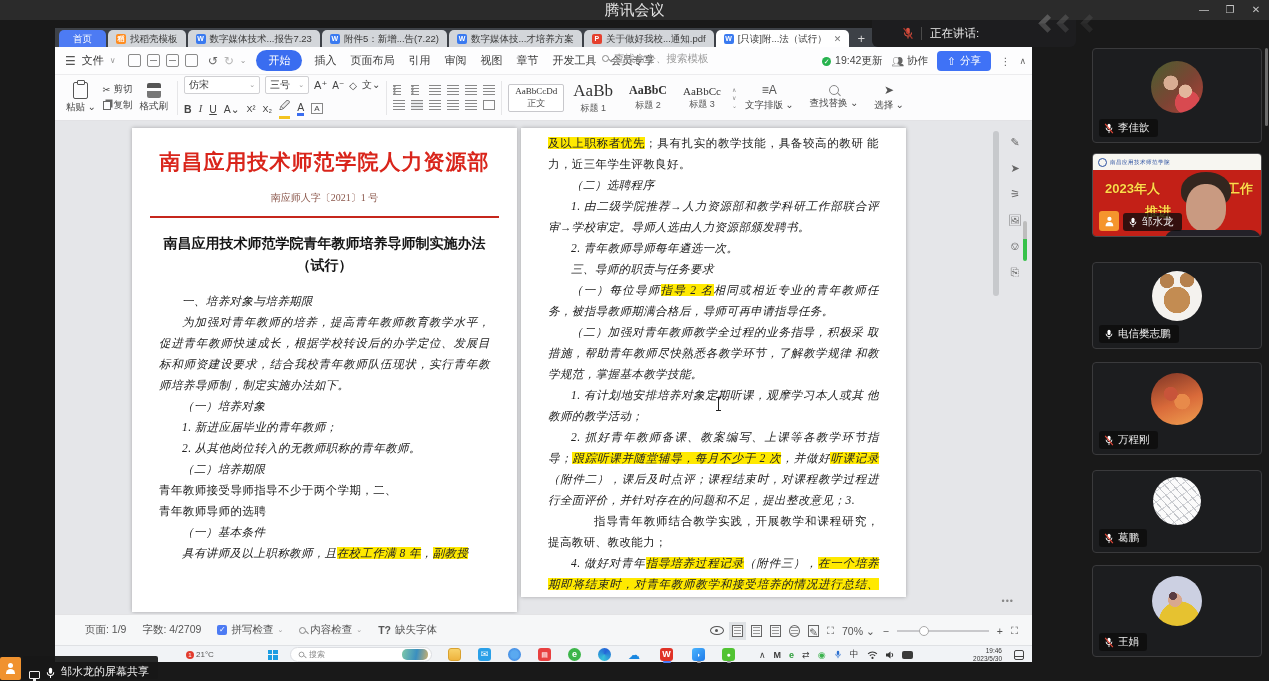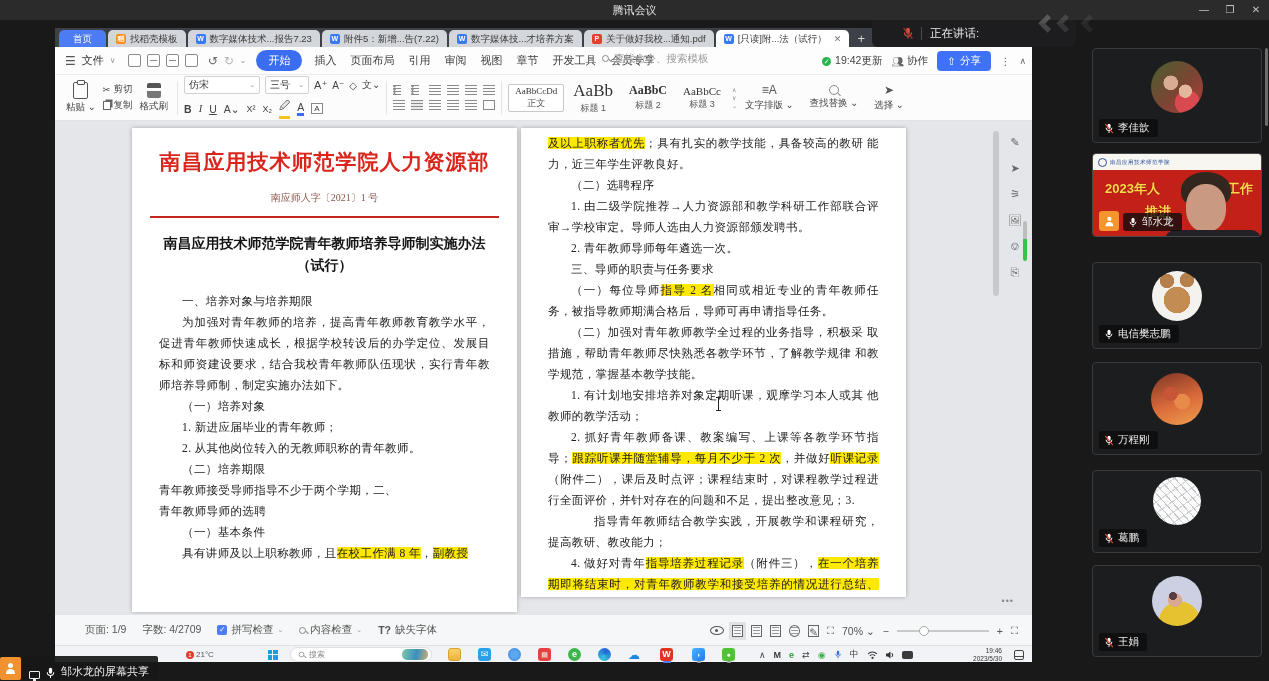--- a/index.html
+++ b/index.html
@@ -1,21 +1,21 @@
 <!DOCTYPE html>
 <html><head>
 <meta charset="utf-8">
 <style>
   * { box-sizing: border-box; margin: 0; padding: 0; }
   html,body { width:1269px; height:681px; overflow:hidden; background:#191919;
     font-family:"Liberation Sans","DejaVu Sans",sans-serif; position:relative; }
 
   
   #titlebar { position:absolute; left:0; top:0; width:1269px; height:20px; background:#2b2b2b; z-index:40; }
-  #titlebar .tb-title { position:absolute; left:0; right:0; top:0; text-align:center; font-size:11px; line-height:20px; color:#e3e3e3; }
+  #titlebar .tb-title { position:absolute; left:0; right:0; top:0; text-align:center; font-size:15px; line-height:20px; color:#e3e3e3; }
   .win-btn { position:absolute; top:0; width:26px; height:20px; text-align:center; line-height:19px; font-size:10px; color:#c5c5c5; }
 
   
   #banner { position:absolute; left:872px; top:20px; width:204px; height:27px; background:#1d1d1f; border-radius:0 0 6px 6px; z-index:45; display:flex; align-items:center; }
   #banner .divider { width:1px; height:13px; background:#4a4a4a; margin:0 8px 0 7px; }
   #banner .lbl { color:#e8e8e8; font-size:11.5px; }
   #watermark { position:absolute; left:1035px; top:12px; width:80px; height:30px; z-index:46; opacity:.55; }
   .chev { position:absolute; width:13px; height:13px; border-left:5px solid #8a8a8a; border-bottom:5px solid #6f6f6f; transform:rotate(45deg); }
 
   
@@ -73,21 +73,21 @@
   .page { position:absolute; background:#fff; box-shadow:0 0 4px rgba(0,0,0,.28); overflow:hidden; }
   #pageL { left:77px; top:7px; width:385px; height:484px; }
   #pageR { left:466px; top:7px; width:385px; height:469px; }
   .red-title { margin-top:20px; text-align:center; color:#d9251b; font-weight:bold; font-size:21px; letter-spacing:1px; }
   .doc-num { text-align:center; color:#8a564a; font-size:10px; margin-top:15px; font-family:"Liberation Serif","DejaVu Serif",serif; }
   .red-rule { height:2px; background:#c6261c; margin:11px 18px 0; }
   .doc-title { margin-top:14px; text-align:center; font-weight:bold; font-size:14px; line-height:22px; padding:0 26px; color:#151515; }
   .body-text { margin-top:15px; padding:0 27px; font-family:"Liberation Serif","DejaVu Serif",serif; font-size:11.5px; line-height:21px; color:#222; text-align:justify; letter-spacing:.4px; }
   #pageR .body-text { margin-top:5px; }
   .body-text p { margin:0; }
-  .ind2 { text-indent:2em; } .ind4 { text-indent:4em; } .ind0 { text-indent:0; }
+  .ind2 { text-indent:2em;font-style:italic; } .ind4 { text-indent:4em; } .ind0 { text-indent:0; }
   .hl { background:#ffe900; }
   #doc-scroll { position:absolute; right:33px; top:10px; width:6px; height:165px; background:#c7c9cc; border-radius:3px; }
   #toolstrip { position:absolute; right:8px; top:16px; width:18px; display:flex; flex-direction:column; gap:15px; align-items:center; color:#666; }
   .ts-ic { font-size:11px; line-height:11px; }
   #green-ind { position:absolute; right:5px; top:100px; width:4px; height:40px; border-radius:2px; background:linear-gradient(#bdbdbd 0 45%, #37c24a 45%); }
   #doc-dots { position:absolute; right:18px; bottom:8px; color:#888; font-size:9px; letter-spacing:1px; }
   #ibeam { position:absolute; left:663px; top:277px; width:1px; height:12px; background:#222; box-shadow:-2px -1px 0 -0px #222 inset; }
   #ibeam:before, #ibeam:after { content:''; position:absolute; left:-2px; width:5px; height:1px; background:#222; }
   #ibeam:before { top:-1px; } #ibeam:after { bottom:-1px; }
 

